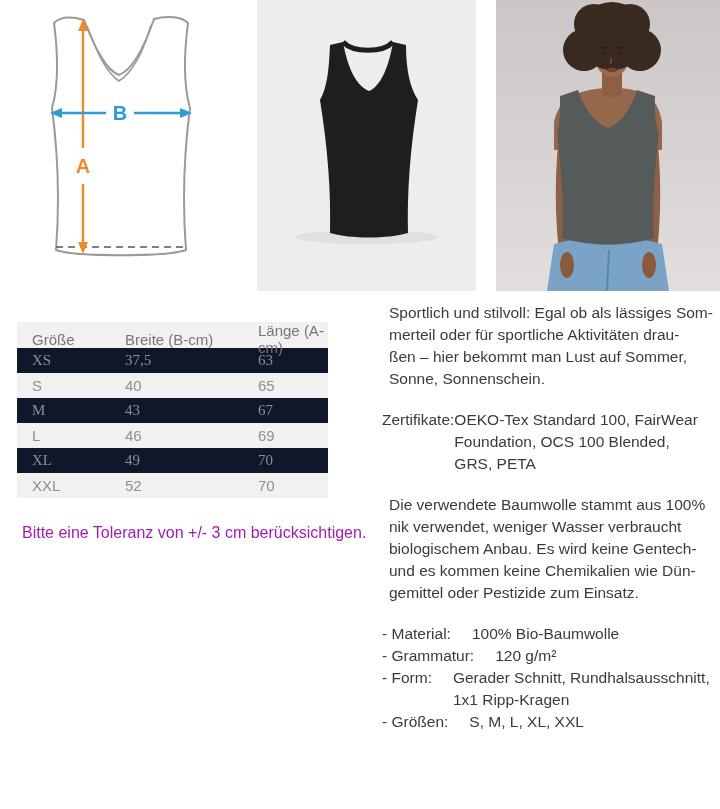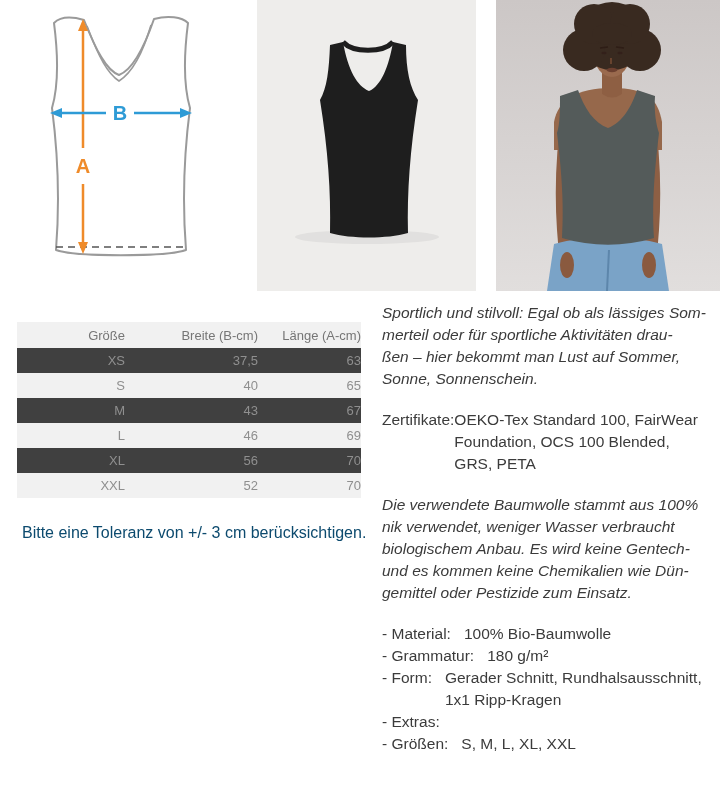--- a/index.html
+++ b/index.html
@@ -8,40 +8,40 @@
   .page { position:relative; width:720px; height:809px; background:#fff; }
 
   
   .tile { position:absolute; top:0; display:block; }
   .tile-diagram  { left:18px;  top:4px;  width:210px; height:266px; }
   .tile-product  { left:257px; top:0;    width:219px; height:291px; }
   .tile-model    { left:496px; top:0;    width:224px; height:291px; }
   .tile svg { display:block; width:100%; height:100%; }
 
   
-  .size-table { position:absolute; left:17px; top:322px; width:344px;
-    font-size:13px;text-align:right; }
+  .size-table { position:absolute; left:17px; top:322px; width:311px;
+    font-size:15px; }
   .t-row { display:grid; grid-template-columns:93px 133px 1fr;
     align-items:center; height:25px; padding-left:15px; color:#8f8f8f; }
   .t-head { height:26px; background:#f1f1f1; color:#767676; }
-  .t-row.dark  { background:#404040; }
+  .t-row.dark  { background:#0f172a;font-family:Liberation Serif, serif; }
   .t-row.light { background:#f1f1f1; }
 
   .tolerance { position:absolute; left:22px; top:524px; width:350px;
-    font-size:16px; color:#0c4a6e; }
+    font-size:16px; color:#a21caf; }
 
   
   .desc { position:absolute; left:382px; top:302px; width:332px;
     font-size:15.5px; line-height:22px; color:#3b3b3b; }
-  .para { margin:0 0 19px 0;font-style:italic; }
+  .para { margin:0 0 19px 7px; }
   .hang { display:grid; grid-template-columns:auto 1fr; 
     margin:0 0 19px 0; }
   .hang .lbl { white-space:nowrap; }
   .details { margin:0; }
-  .hang-item { display:grid; grid-template-columns:auto 1fr; column-gap:13px; }
+  .hang-item { display:grid; grid-template-columns:auto 1fr; column-gap:21px; }
   .hang-item .lbl { white-space:nowrap; }
 </style>
 </head>
 <body>
 
 <div class="page">
 
   <figure class="tile tile-diagram">
     <svg viewBox="0 0 210 266">
 
@@ -171,21 +171,21 @@
       <div>43</div>
       <div>67</div>
     </div>
     <div class="t-row light">
       <div>L</div>
       <div>46</div>
       <div>69</div>
     </div>
     <div class="t-row dark">
       <div>XL</div>
-      <div>56</div>
+      <div>49</div>
       <div>70</div>
     </div>
     <div class="t-row light">
       <div>XXL</div>
       <div>52</div>
       <div>70</div>
     </div>
   </div>
 
   <p class="tolerance">Bitte eine Toleranz von +/- 3 cm berücksichtigen.</p>
@@ -219,32 +219,31 @@
     <div class="details">
       <div class="hang-item">
         <span class="lbl">- Material:</span>
         <span>
           <div>100% Bio-Baumwolle</div>
         </span>
       </div>
       <div class="hang-item">
         <span class="lbl">- Grammatur:</span>
         <span>
-          <div>180 g/m²</div>
+          <div>120 g/m²</div>
         </span>
       </div>
       <div class="hang-item">
         <span class="lbl">- Form:</span>
         <span>
           <div>Gerader Schnitt, Rundhalsausschnitt,</div>
           <div>1x1 Ripp-Kragen</div>
         </span>
       </div>
       <div class="hang-item">
-        <span class="lbl">- Extras:</span>
       </div>
       <div class="hang-item">
         <span class="lbl">- Größen:</span>
         <span>
           <div>S, M, L, XL, XXL</div>
         </span>
       </div>
     </div>
 
   </div>

